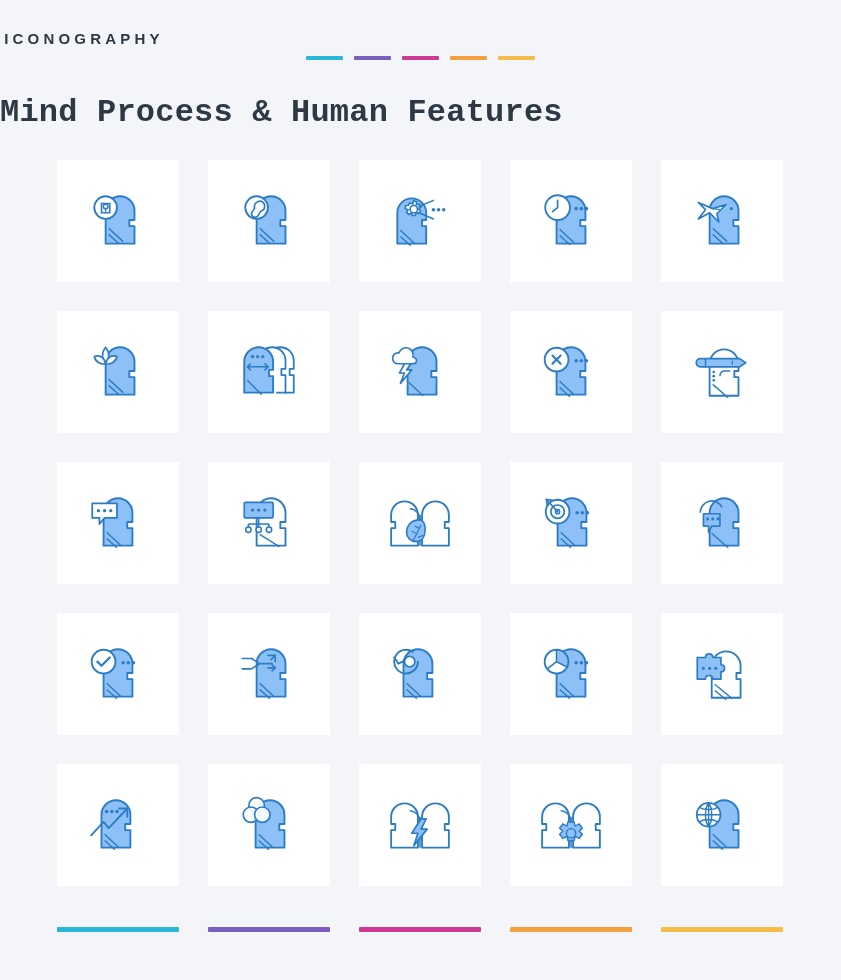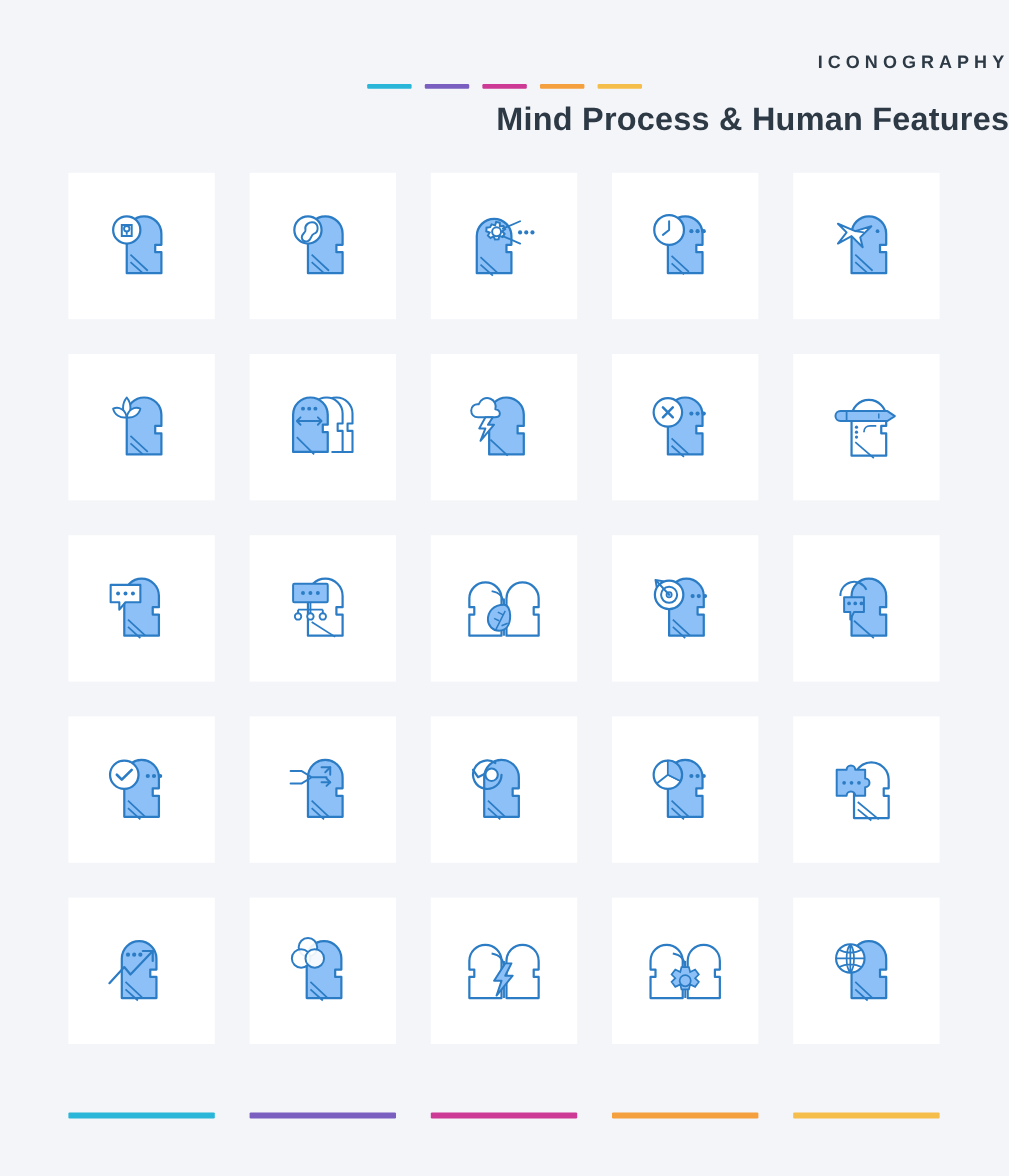--- a/index.html
+++ b/index.html
@@ -5,32 +5,32 @@
   * { box-sizing: border-box; margin: 0; padding: 0; }
   html, body {
     width: 841px; height: 980px;
     background: #f4f5f9;
     font-family: "Liberation Sans", sans-serif;
     overflow: hidden;
   }
   .page { width: 841px; height: 980px; position: relative; }
 
   
-  .header { padding-top: 44px; text-align: right; }
+  .header { padding-top: 30px; text-align: left; }
   .brand {
     font-size: 15px; font-weight: 700; letter-spacing: 4.2px;
     color: #2d3a45; text-indent: 4.2px;
   }
   .brand-rules {
     display: flex; justify-content: center; gap: 11px; margin-top: 9px;
   }
   .brand-rules span { display: block; width: 37px; height: 4px; border-radius: 1px; }
   .title {
-    margin-top: 10px; font-size: 27px; font-weight: 700;
-    color: #2d3a45; letter-spacing: .2px;
+    margin-top: 34px; font-size: 32px; font-weight: 700;
+    color: #2d3a45; letter-spacing: .2px; font-family: Liberation Mono, monospace;
   }
 
   
   .grid {
     margin: 29px auto 0; width: 727px;
     display: grid; grid-template-columns: repeat(5, 122px);
     gap: 29px 29px;
   }
   .cell {
     width: 122px; height: 122px; background: #ffffff;

